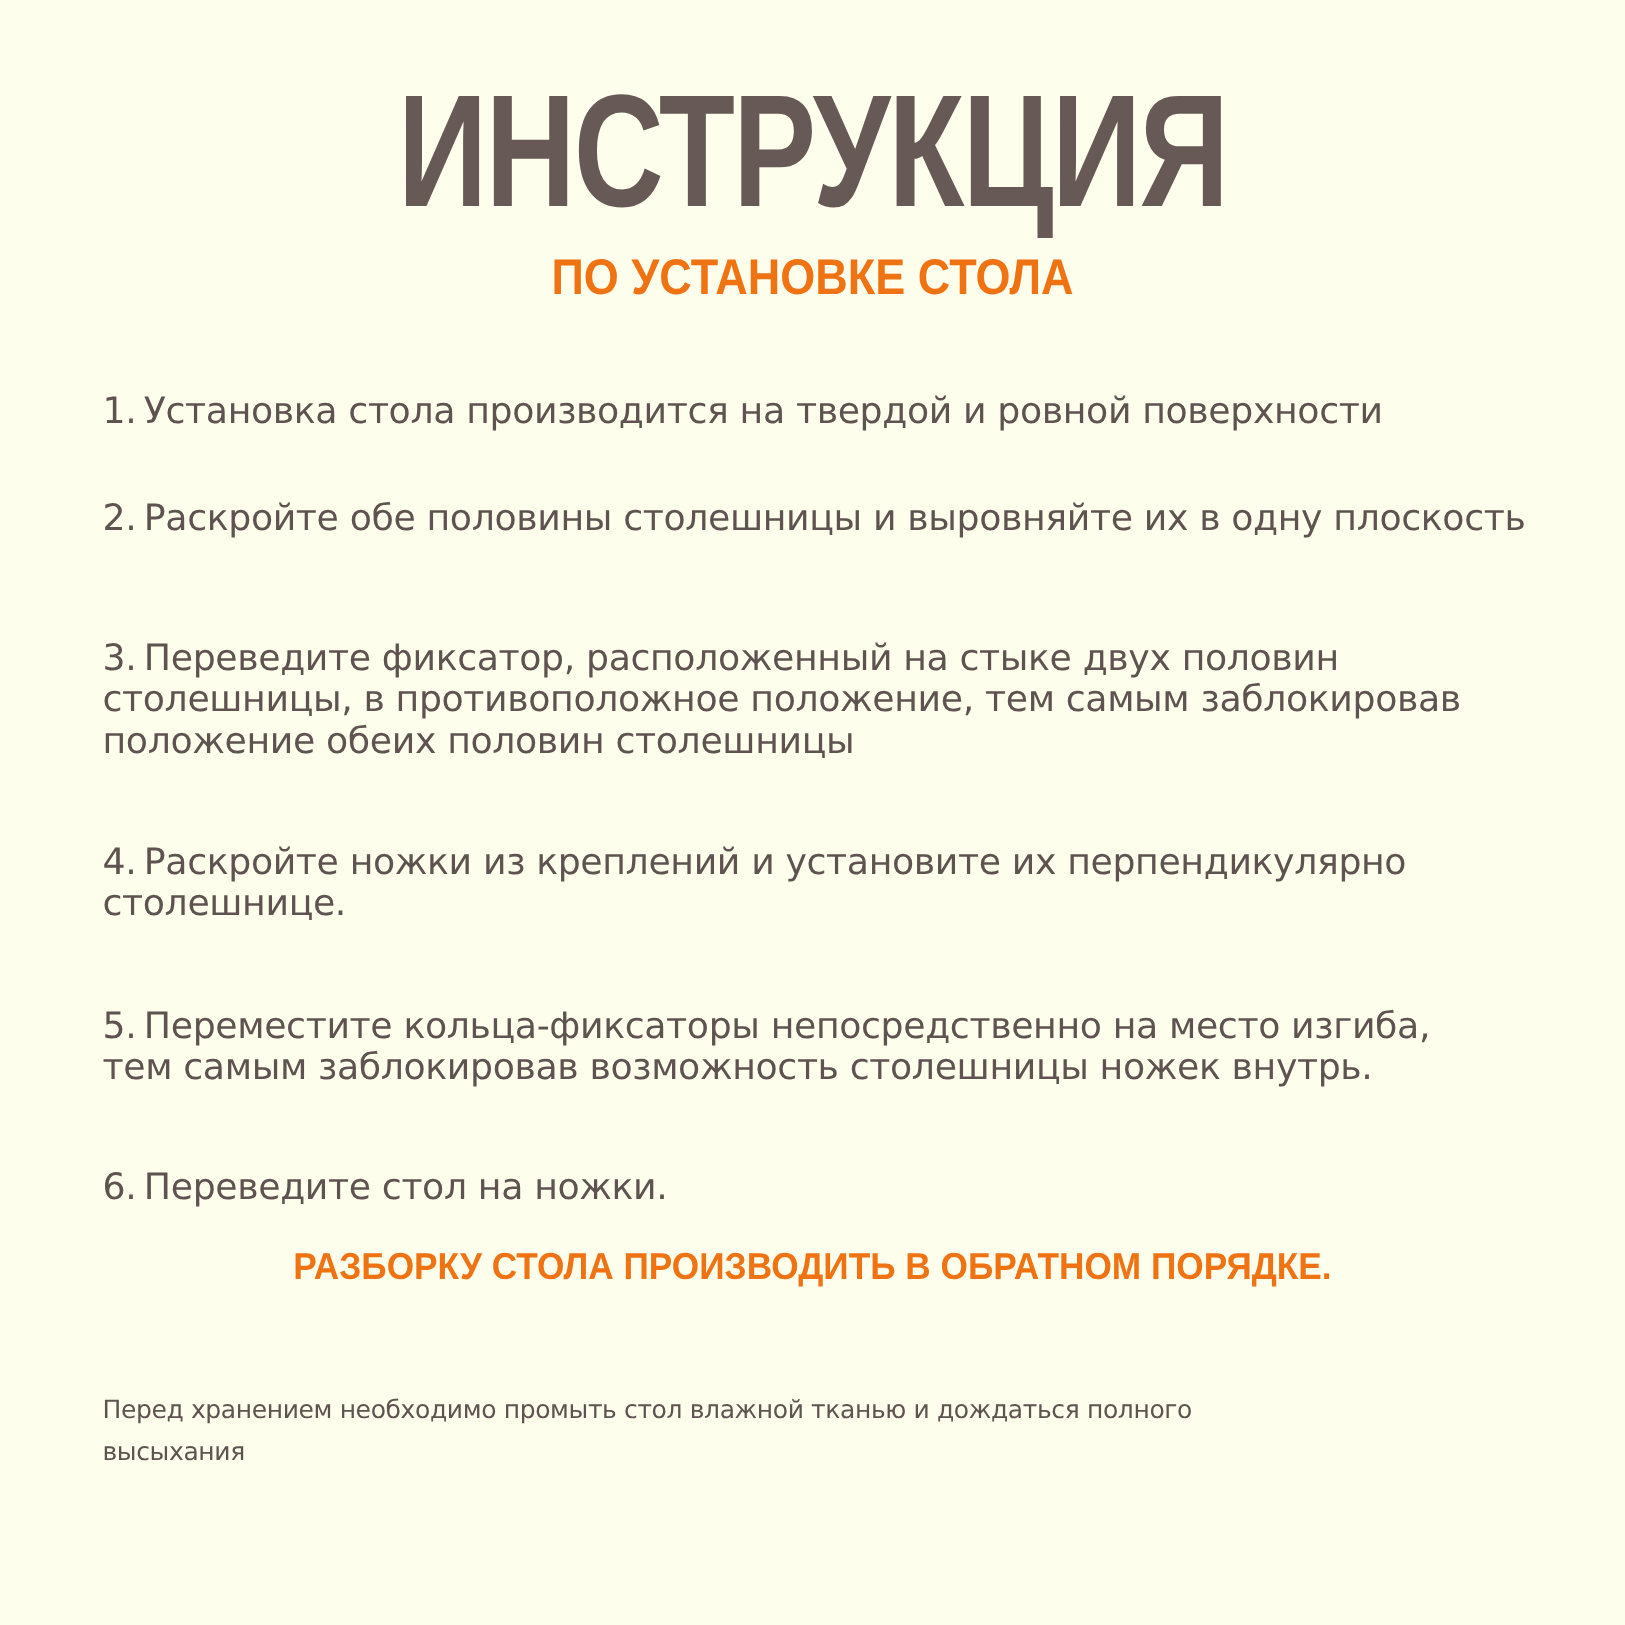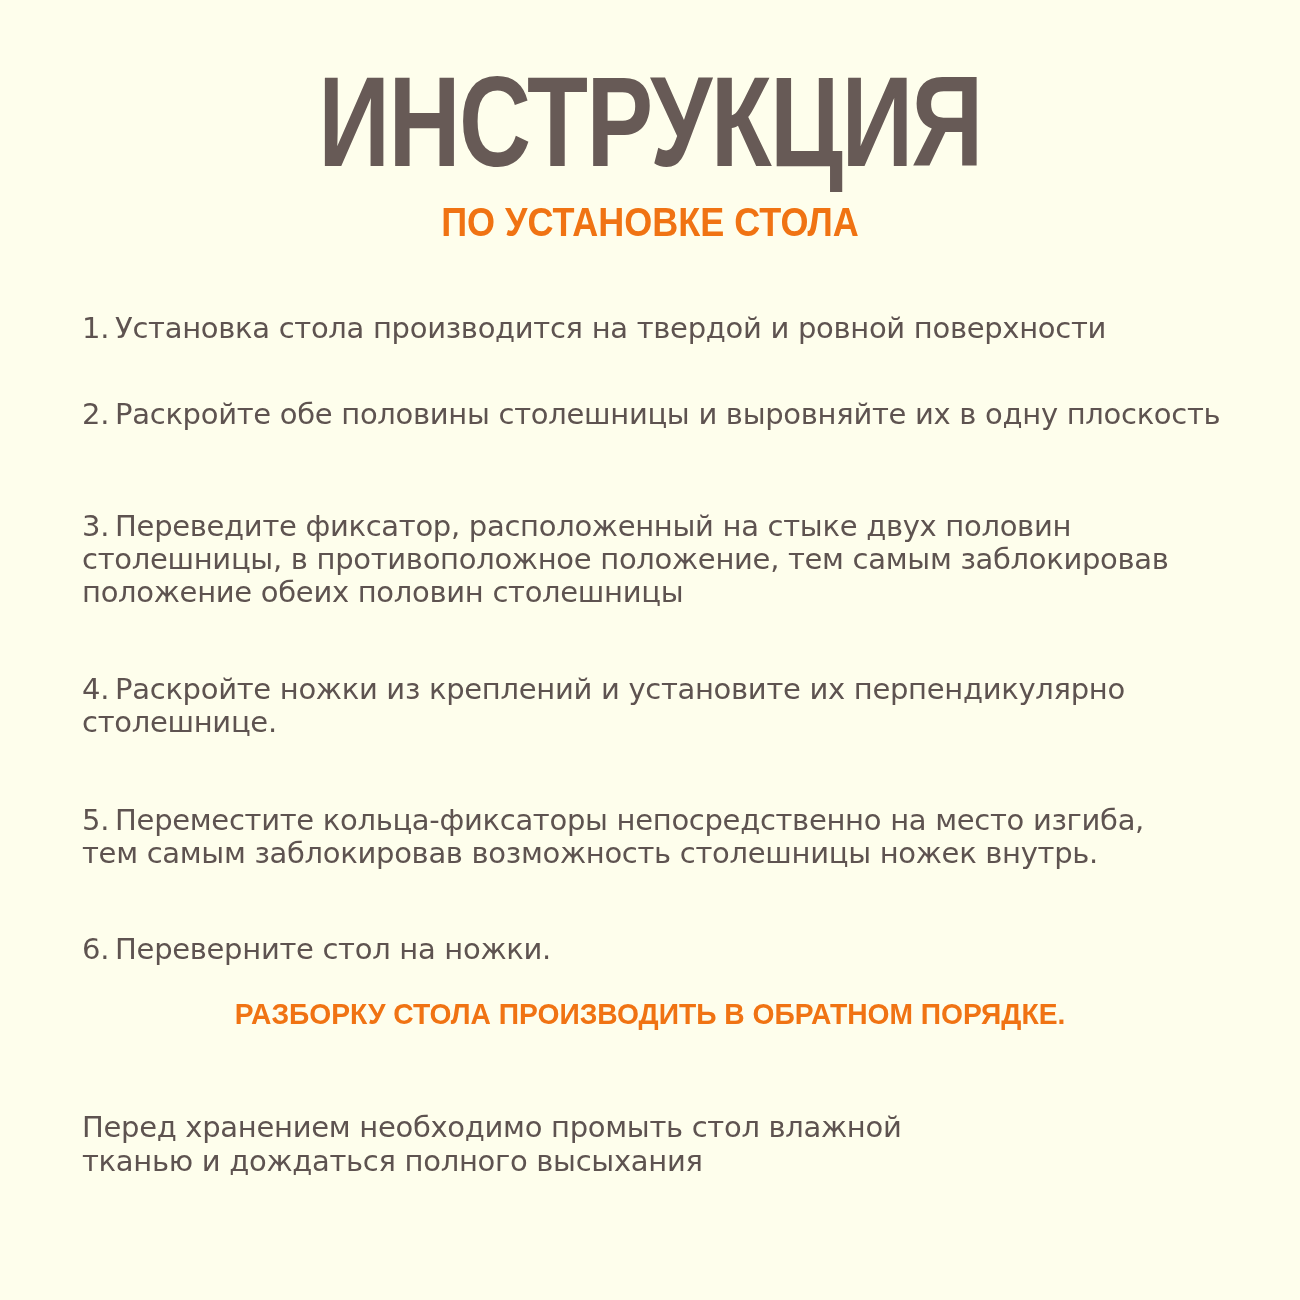--- a/index.html
+++ b/index.html
@@ -46,21 +46,21 @@
     text-align: center;
     font-family: "Liberation Sans", sans-serif;
     font-weight: 700;
     font-size: 30px;
     line-height: 40px;
     color: #f07313;
     transform: scaleX(0.94);
   }
   .footer {
     position: absolute; left: 82px; top: 1110px; width: 900px;
-    font-size: 29px; line-height: 34px; color: #5e5350;
+    font-size: 20px; line-height: 34px; color: #5e5350;
     letter-spacing: -0.3px;
   }
 </style>
 </head>
 <body>
 
 <div class="title">ИНСТРУКЦИЯ</div>
 <div class="subtitle">ПО УСТАНОВКЕ СТОЛА</div>
 
 <div class="step" style="top:292px;">
@@ -72,18 +72,18 @@
 <div class="step" style="top:490px; width:1100px;">
   <span class="num">3.</span><span>Переведите фиксатор, расположенный на стыке двух половин столешницы, в противоположное положение, тем самым заблокировав положение обеих половин столешницы</span>
 </div>
 <div class="step" style="top:653px; width:1060px;">
   <span class="num">4.</span><span>Раскройте ножки из креплений и установите их перпендикулярно столешнице.</span>
 </div>
 <div class="step" style="top:784px; width:1100px;">
   <span class="num">5.</span><span>Переместите кольца-фиксаторы непосредственно на место изгиба, тем самым заблокировав возможность столешницы ножек внутрь.</span>
 </div>
 <div class="step" style="top:913px;">
-  <span class="num">6.</span><span>Переверните стол на ножки.</span>
+  <span class="num">6.</span><span>Переведите стол на ножки.</span>
 </div>
 
 <div class="notice">РАЗБОРКУ СТОЛА ПРОИЗВОДИТЬ В ОБРАТНОМ ПОРЯДКЕ.</div>
 
 <div class="footer">Перед хранением необходимо промыть стол влажной тканью и дождаться полного высыхания</div>
 
 </body></html>

